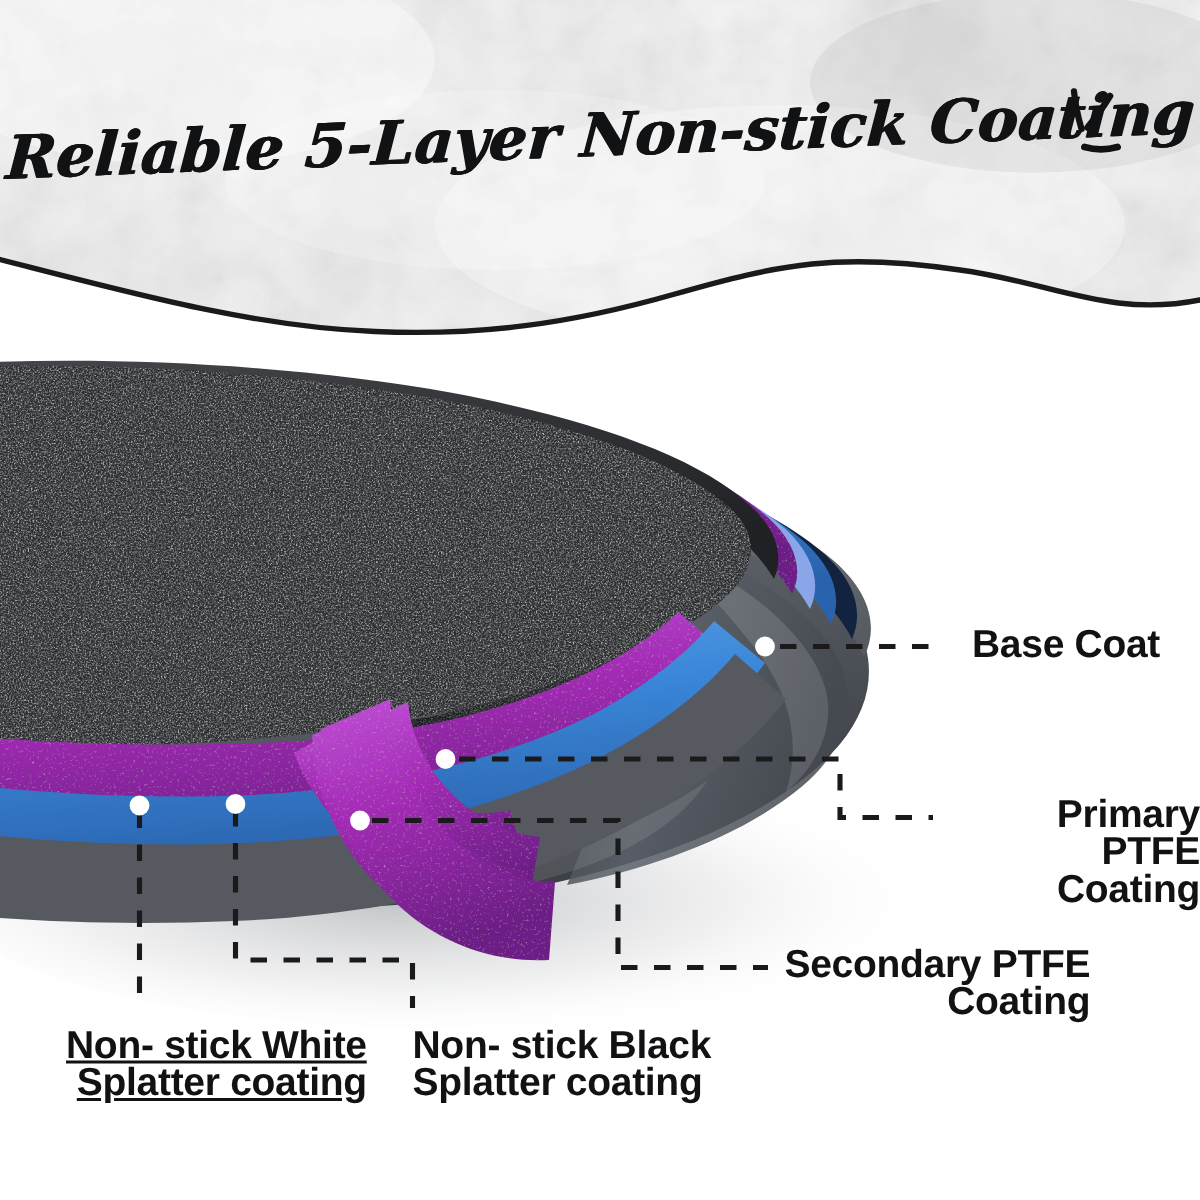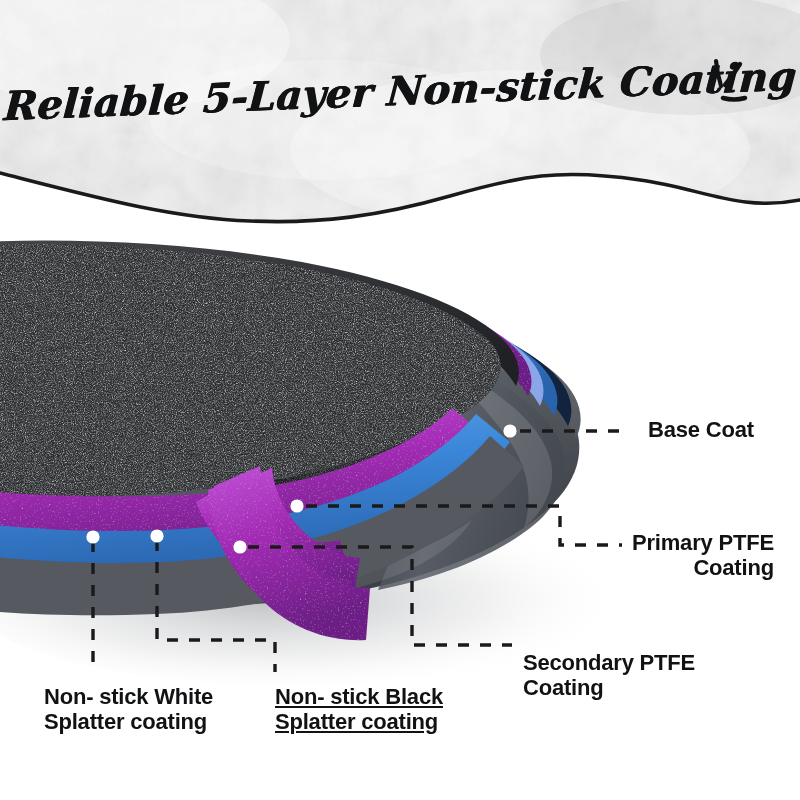--- a/index.html
+++ b/index.html
@@ -40,33 +40,33 @@
   .pan-svg{position:absolute;left:0;top:0;}
 
   
   .leaders{position:absolute;left:0;top:0;width:800px;height:800px;pointer-events:none;}
 
   
   .label{
     position:absolute;
     font-family:"Liberation Sans", sans-serif;
     font-weight:700;
-    font-size:22px;
+    font-size:26px;
     line-height:25px;
     color:#111214;
     letter-spacing:-0.2px;
     white-space:pre-line;
   }
   .label.left{text-align:left;}
 
   #label-base-coat{left:648px;top:417px;text-align:left;}
   #label-primary{left:632px;top:530px;text-align:right;}
-  #label-secondary{left:523px;top:630px;text-align:left;margin-top:20px;}
-  #label-white-splatter{left:44px;top:684px;text-align:left;}
-  #label-black-splatter{left:275px;top:684px;text-align:left;text-decoration:underline;}
+  #label-secondary{left:523px;top:630px;text-align:right;}
+  #label-white-splatter{left:44px;top:684px;text-align:right;text-decoration:underline;}
+  #label-black-splatter{left:275px;top:684px;text-align:left;}
 </style>
 </head>
 <body>
 
 <div id="stage">
 
   <div class="header-band">
     <svg class="header-svg" width="800" height="235" viewBox="0 0 800 235">
       <defs>
 

